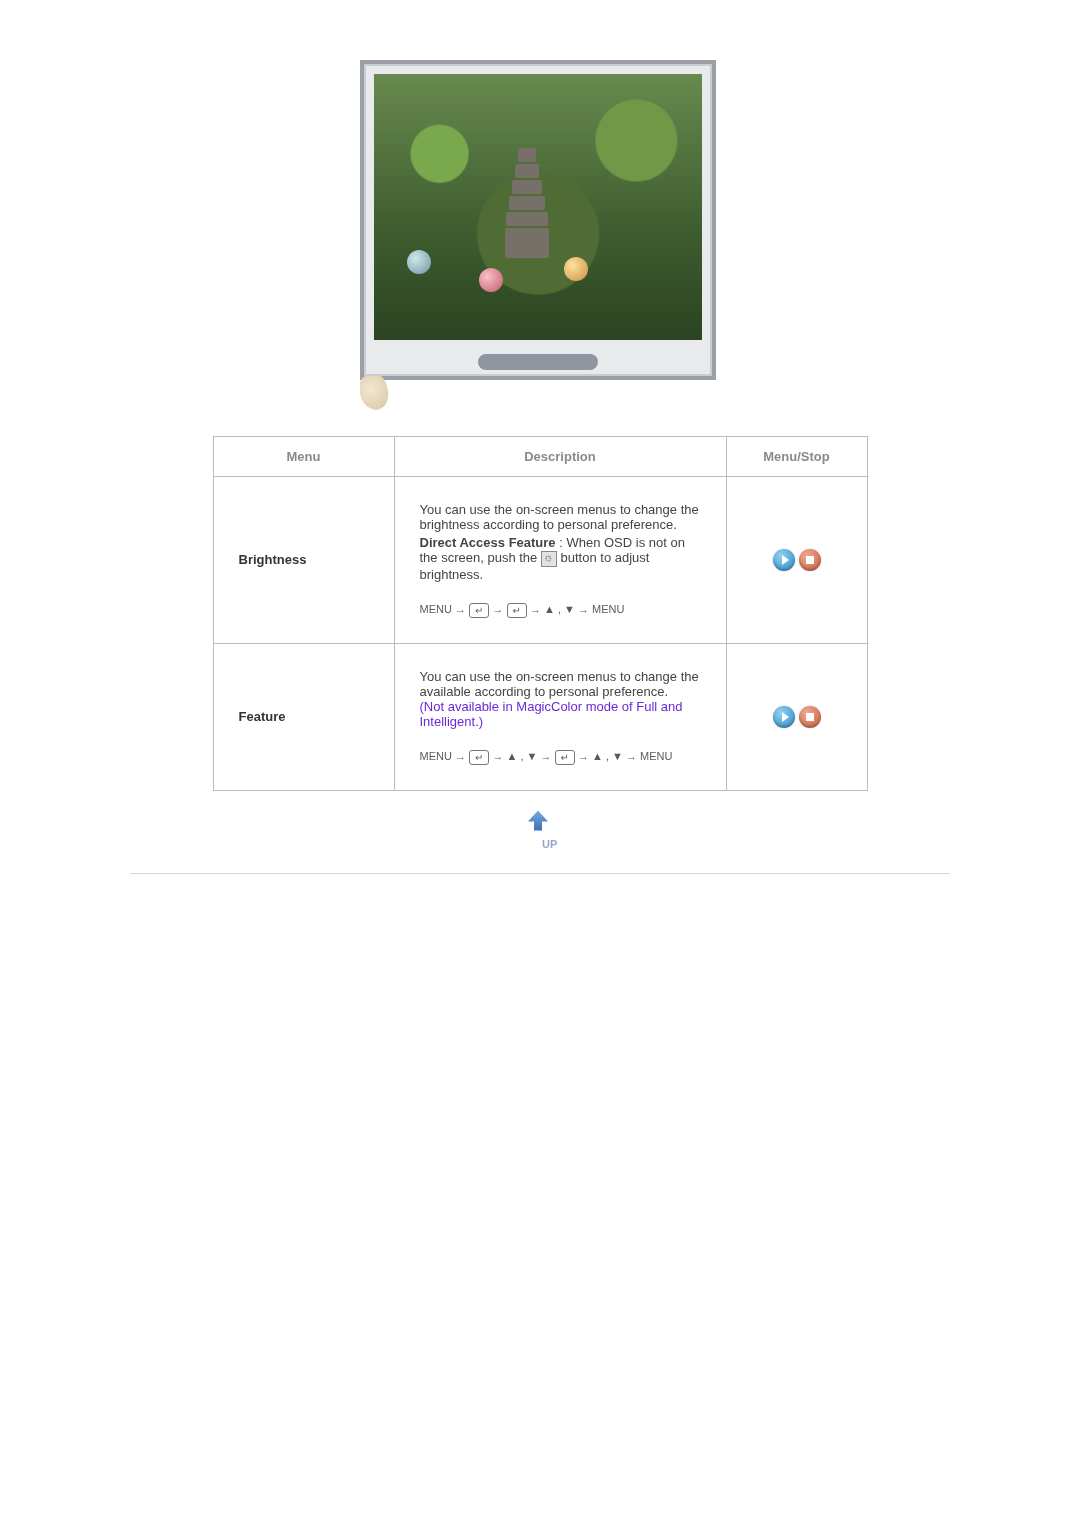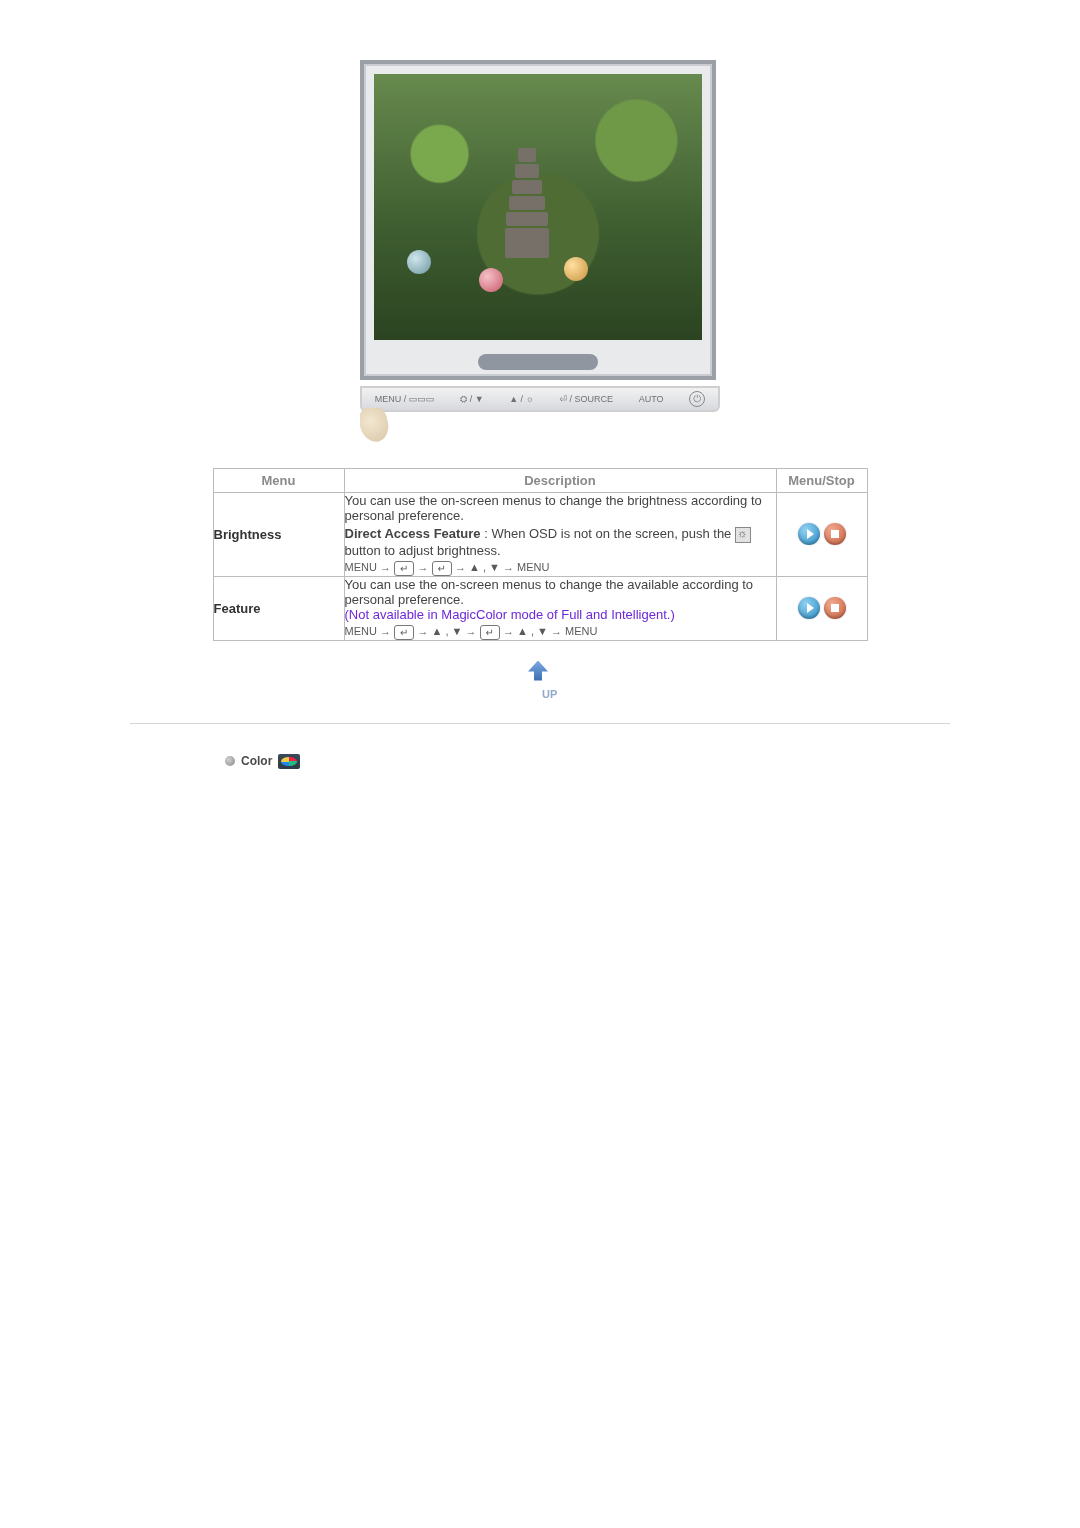--- a/index.html
+++ b/index.html
@@ -23,26 +23,26 @@
   .l1{left:10%;bottom:25%;background:radial-gradient(circle at 35% 35%,#cfe6ec,#6c96a0)}
   .l2{left:32%;bottom:18%;background:radial-gradient(circle at 35% 35%,#f7c1c8,#c55a6a)}
   .l3{left:58%;bottom:22%;background:radial-gradient(circle at 35% 35%,#ffe0a0,#c9923f)}
   .monitor-bztn{position:absolute;left:50%;transform:translateX(-50%);bottom:6px;width:120px;height:16px;border-radius:10px;background:#9096a0}
   .btn-strip{width:356px;height:22px;margin:6px auto 0;display:flex;align-items:center;justify-content:space-around;font-size:9px;color:#707070;background:linear-gradient(#f2f2f2,#d6d9dd);border:2px solid #cfcfcf;border-radius:0 0 6px 6px}
   .pwr{width:14px;height:14px;border-radius:50%;border:1px solid #888;display:flex;align-items:center;justify-content:center;font-size:10px;color:#888}
   .hand{width:28px;height:36px;margin-top:-2px;background:radial-gradient(circle at 40% 40%,#f3e7d0,#d8c6a7);border-radius:50% 50% 60% 60%;transform:rotate(-15deg)}
   .hand-wrap{width:56px;height:40px;overflow:hidden;margin-top:-4px}
 
   table.osd{width:655px;margin:20px auto 0;border-collapse:collapse}
-  table.osd th{color:#8a8a8a;font-weight:bold;font-size:13px;padding:4px 10px;border:1px solid #bcbcbc}
-  table.osd td{border:1px solid #bcbcbc;padding:0;vertical-align:middle;font-size:13px;color:#444}
+  table.osd th{color:#8a8a8a;font-weight:bold;font-size:13px;padding:12px 10px;border:1px solid #bcbcbc}
+  table.osd td{border:1px solid #bcbcbc;padding:25px;vertical-align:middle;font-size:13px;color:#444}
   table.osd td.menu-cell{font-weight:bold;color:#333;width:130px}
   table.osd td.ps-cell{width:90px;text-align:center}
   .note{color:#6d28d9}
-  .seq{font-size:11px;color:#5a5a5a;margin-top:3px}
+  .seq{font-size:11px;color:#5a5a5a;margin-top:21px}
   .enter-key{display:inline-block;border:1px solid #777;border-radius:3px;padding:0 5px;font-size:10px;line-height:13px;vertical-align:middle}
   .bri-icon{display:inline-block;width:14px;height:14px;vertical-align:middle;border:1px solid #888;background:#e2e2e2;position:relative}
   .bri-icon:after{content:"☼";position:absolute;left:1px;top:-1px;font-size:11px;color:#555}
   .play-btn,.stop-btn{display:inline-block;width:22px;height:22px;border-radius:50%;vertical-align:middle;box-shadow:inset 0 -2px 3px rgba(0,0,0,.25),0 0 2px rgba(0,0,0,.2)}
   .play-btn{background:radial-gradient(circle at 35% 30%,#8fd1f2,#2a8ac2);margin-right:4px;position:relative}
   .play-btn:after{content:"";position:absolute;left:9px;top:6px;border-left:7px solid #fff;border-top:5px solid transparent;border-bottom:5px solid transparent}
   .stop-btn{background:radial-gradient(circle at 35% 30%,#f0a98d,#c85d3f);position:relative}
   .stop-btn:after{content:"";position:absolute;left:7px;top:7px;width:8px;height:8px;background:#fff}
   .up-icon{display:block;width:40px;height:32px;margin:20px auto 30px;position:relative}
   .up-icon .arrow{position:absolute;left:8px;top:0;width:20px;height:20px;background:linear-gradient(#7aa8e0,#3c6eb2);clip-path:polygon(50% 0,100% 55%,70% 55%,70% 100%,30% 100%,30% 55%,0 55%)}
@@ -69,28 +69,20 @@
             <span></span>
             <span></span>
             <span></span>
             <span></span>
         </div>
         <div class="lantern l1"></div>
         <div class="lantern l2"></div>
         <div class="lantern l3"></div>
       </div>
       <div class="monitor-bztn"></div>
-    </div>
-    <div class="btn-strip">
-      <span>MENU / ▭▭▭</span>
-      <span>⛭ / ▼</span>
-      <span>▲ / ☼</span>
-      <span>⏎ / SOURCE</span>
-      <span>AUTO</span>
-      <span class="pwr">⏻</span>
     </div>
     <div class="hand-wrap">
         <div class="hand"></div>
       </div>
   </div>
 
   <table class="osd">
     <tbody>
         <tr>
       <th>Menu</th>
@@ -130,19 +122,14 @@
   </tbody>
     </table>
 
   <a class="up-icon">
     <span class="arrow"></span>
     <span class="txt">UP</span>
   </a>
 
   <hr class="div">
 
-  <div class="section-head">
-    <span class="bullet"></span>
-    <span>Color</span>
-    <span class="color-icon"></span>
-  </div>
 
 </div>
 
 </body></html>

